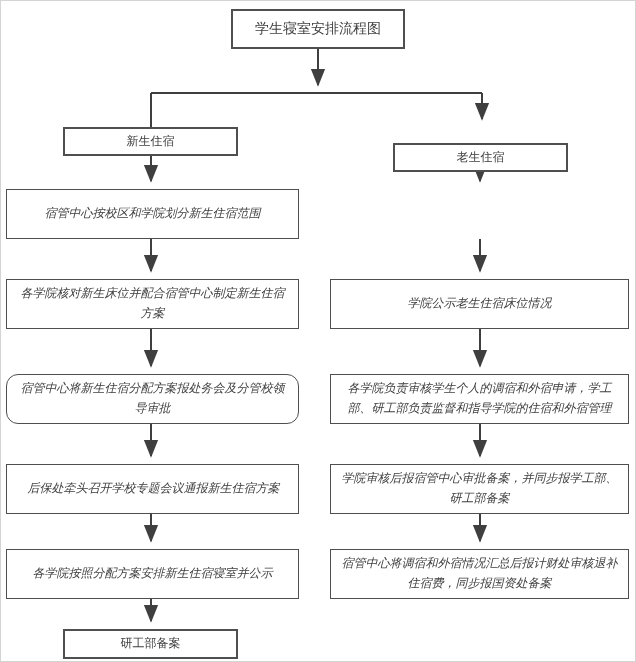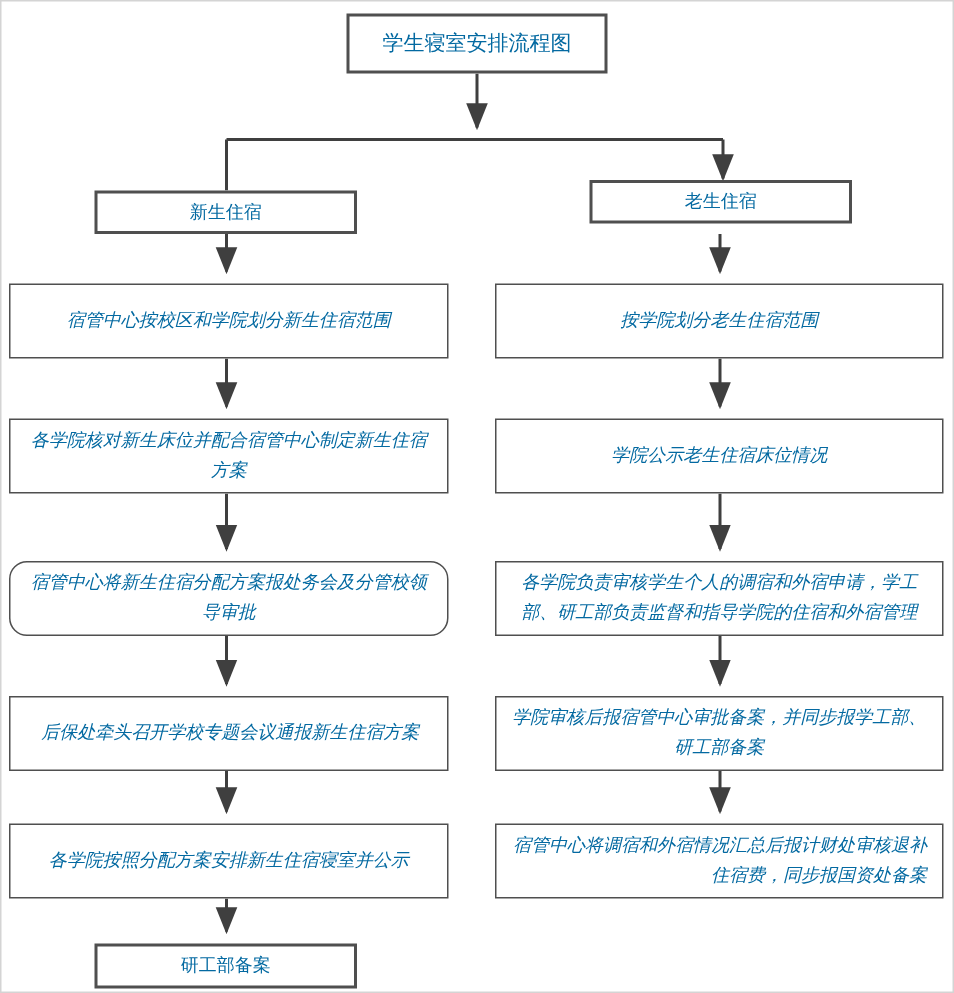--- a/index.html
+++ b/index.html
@@ -32,50 +32,50 @@
   }
   .node {
     position: absolute;
     box-sizing: border-box;
     background: #ffffff;
     border: 2px solid #4f4f4f;
     display: flex;
     align-items: center;
     justify-content: center;
     text-align: center;
-    color: #0369a1;
+    color: #404040;
     font-size: 12px;
     line-height: 1.65;
     padding: 2px 10px;
   }
   .node.step {
     border-width: 1.5px;
     font-style: italic;
   }
   .node.title-node {
     font-size: 14px;
     font-weight: 400;
   }
   
   #n-title   { left: 230px; top: 8px;   width: 174px; height: 40px; }
   #n-llabel  { left: 62px;  top: 126px; width: 175px; height: 29px; }
-  #n-rlabel  { left: 392px; top: 119px; width: 175px; height: 29px; }
+  #n-rlabel  { left: 392px; top: 142px; width: 175px; height: 29px; }
 
   #n-l1 { left: 5px; top: 188px; width: 293px; height: 50px; }
   #n-l2 { left: 5px; top: 278px; width: 293px; height: 50px; }
   #n-l3 { left: 5px; top: 373px; width: 293px; height: 50px; border-radius: 12px; }
   #n-l4 { left: 5px; top: 463px; width: 293px; height: 50px; padding-left: 12px; }
   #n-l5 { left: 5px; top: 548px; width: 293px; height: 50px; }
   #n-lfinal { left: 62px; top: 628px; width: 175px; height: 30px; }
 
   #n-r1 { left: 329px; top: 188px; width: 299px; height: 50px; }
   #n-r2 { left: 329px; top: 278px; width: 299px; height: 50px; }
   #n-r3 { left: 329px; top: 373px; width: 299px; height: 50px; }
   #n-r4 { left: 329px; top: 463px; width: 299px; height: 50px; }
-  #n-r5 { left: 329px; top: 548px; width: 299px; height: 50px; text-align: right; }
+  #n-r5 { left: 329px; top: 548px; width: 299px; height: 50px; }
 </style>
 </head>
 <body>
 
 <div class="canvas">
 
   <svg class="connectors" width="636" height="662" viewBox="0 0 636 662" aria-hidden="true">
     <defs>
       <marker id="arrow" viewBox="0 0 10 8" refX="9" refY="4" markerWidth="9" markerHeight="8" orient="auto">
         <path d="M0,0 L10,4 L0,8 z" fill="#3f3f3f"></path>
@@ -109,19 +109,18 @@
   <div class="node" id="n-llabel">新生住宿</div>
   <div class="node" id="n-rlabel">老生住宿</div>
 
   <div class="node step" id="n-l1">宿管中心按校区和学院划分新生住宿范围</div>
   <div class="node step" id="n-l2">各学院核对新生床位并配合宿管中心制定新生住宿方案</div>
   <div class="node step" id="n-l3">宿管中心将新生住宿分配方案报处务会及分管校领导审批</div>
   <div class="node step" id="n-l4">后保处牵头召开学校专题会议通报新生住宿方案</div>
   <div class="node step" id="n-l5">各学院按照分配方案安排新生住宿寝室并公示</div>
   <div class="node" id="n-lfinal">研工部备案</div>
 
-  <div class="node step" id="n-r1">按学院划分老生住宿范围</div>
   <div class="node step" id="n-r2">学院公示老生住宿床位情况</div>
   <div class="node step" id="n-r3">各学院负责审核学生个人的调宿和外宿申请，学工部、研工部负责监督和指导学院的住宿和外宿管理</div>
   <div class="node step" id="n-r4">学院审核后报宿管中心审批备案，并同步报学工部、研工部备案</div>
   <div class="node step" id="n-r5">宿管中心将调宿和外宿情况汇总后报计财处审核退补住宿费，同步报国资处备案</div>
 
 </div>
 
 </body></html>

